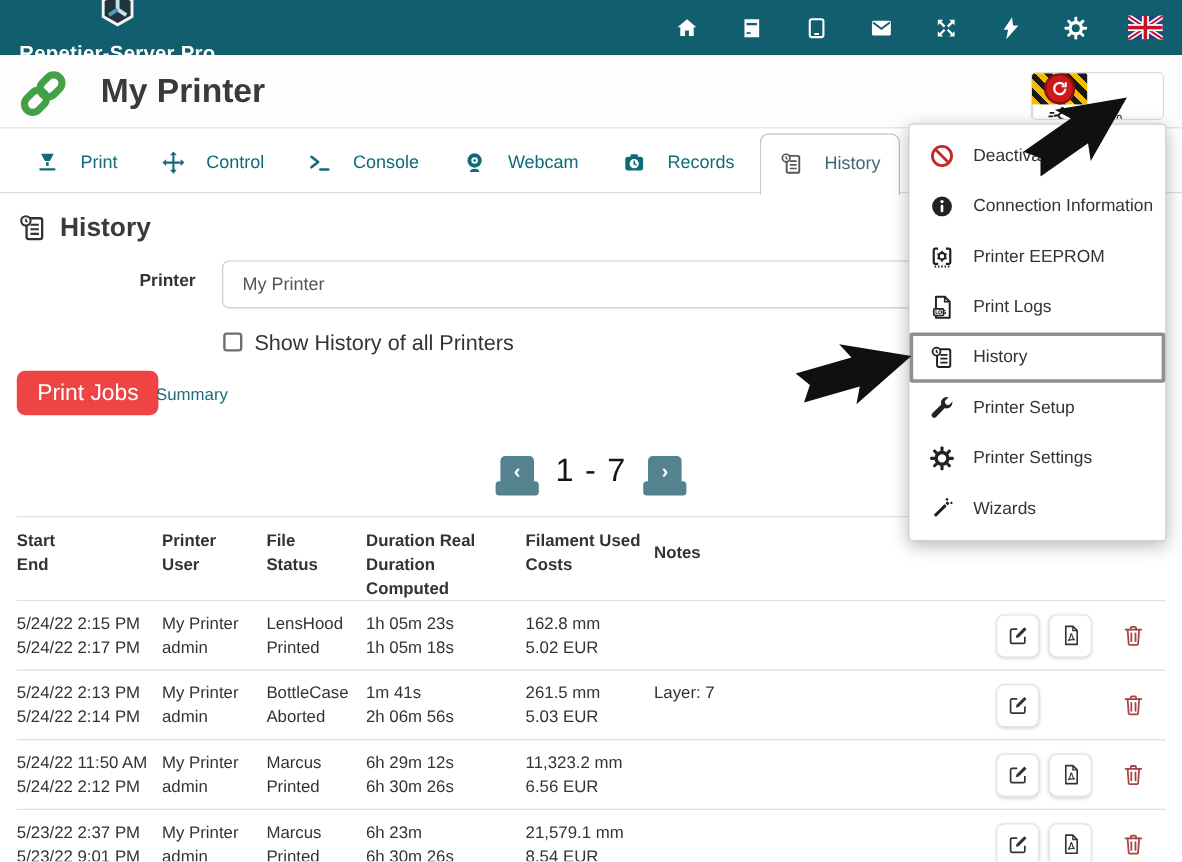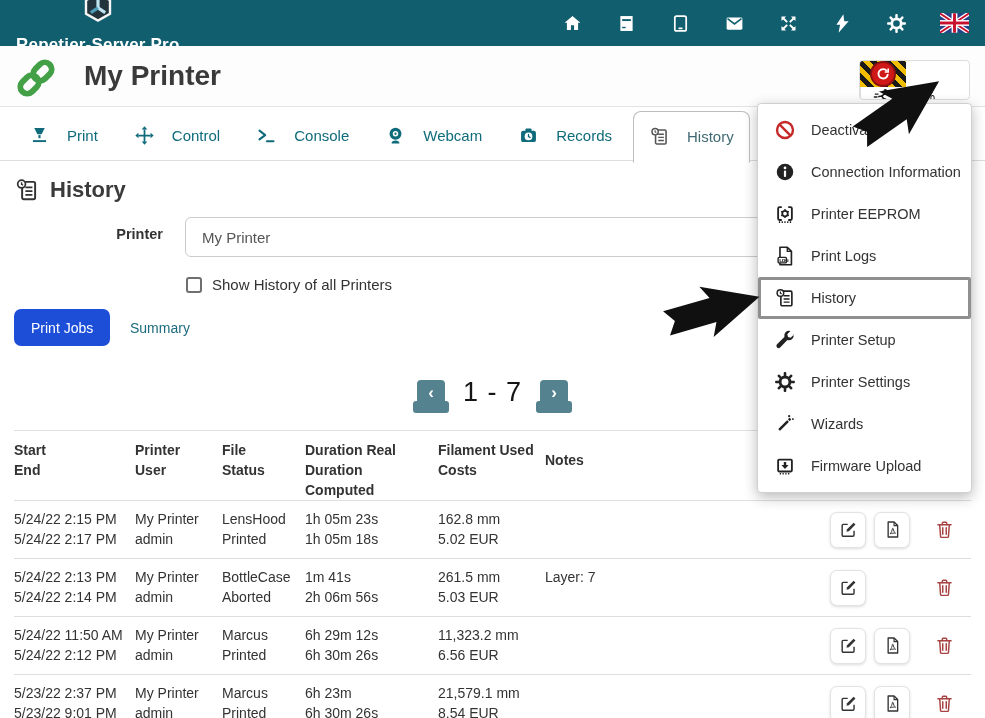--- a/index.html
+++ b/index.html
@@ -51,24 +51,24 @@
   .h-heading .htxt{font-size:22px;font-weight:bold;color:#3a3a3a;}
 
   .f-label{position:absolute;top:226px;left:0;width:163px;text-align:right;font-size:14.5px;
            font-weight:bold;color:#333;}
   .f-select{position:absolute;top:217px;left:185px;width:670px;height:40px;border:1px solid #ccc;
             border-radius:6px;background:#fff;box-sizing:border-box;display:flex;align-items:center;
             padding-left:16px;font-size:15px;color:#555;cursor:pointer;}
 
   .cbx{position:absolute;top:277px;left:186px;width:16px;height:16px;border:2px solid #6f6f6f;
        border-radius:3px;background:#fff;cursor:pointer;box-sizing:border-box;}
-  .cbx-label{position:absolute;top:276px;left:212px;font-size:15px;color:#333;}
-
-  .btn-jobs{position:absolute;top:309px;left:14px;height:37px;padding:0 17px;background:#1d4ed8;
-            color:#fff;font-size:14px;border-radius:7px;display:flex;align-items:center;cursor:pointer;}
+  .cbx-label{position:absolute;top:276px;left:212px;font-size:18px;color:#333;}
+
+  .btn-jobs{position:absolute;top:309px;left:14px;height:37px;padding:0 17px;background:#ef4444;
+            color:#fff;font-size:19px;border-radius:7px;display:flex;align-items:center;cursor:pointer;}
   .btn-summary{position:absolute;top:309px;left:122px;height:37px;padding:0 8px;color:#1c6b7d;
                font-size:14px;display:flex;align-items:center;cursor:pointer;}
 
   
   .pager{position:absolute;top:377px;left:0;right:0;display:flex;align-items:center;
          justify-content:center;gap:18px;}
   .pg-btn{position:relative;width:28px;height:25px;background:#54828e;border-radius:4px;
           display:flex;align-items:center;justify-content:center;cursor:pointer;}
   .pg-btn::after{content:"";position:absolute;left:-4px;right:-4px;bottom:-8px;height:12px;
                  background:#54828e;border-radius:3px;}
@@ -674,26 +674,20 @@
           <use href="#s-gear"></use>
         </svg>
       <span class="mlabel">Printer Settings</span>
     </div>
     <div class="mitem">
       <svg class="mic">
           <use href="#s-wand"></use>
         </svg>
       <span class="mlabel">Wizards</span>
     </div>
-    <div class="mitem">
-      <svg class="mic">
-          <use href="#s-firmware"></use>
-        </svg>
-      <span class="mlabel">Firmware Upload</span>
-    </div>
   </div>
 
   <svg class="arrow" style="left:851px;top:80px;width:97px;height:58px;transform:rotate(-35deg);" viewBox="0 0 100 60">
     <polygon points="0,17 50,17 43,3 100,30 43,57 50,43 0,43 9,30" fill="#101010"></polygon>
   </svg>
   <svg class="arrow" style="left:661px;top:281px;width:104px;height:58px;transform:rotate(-16deg);" viewBox="0 0 100 60">
     <polygon points="0,17 50,17 43,3 100,30 43,57 50,43 0,43 9,30" fill="#101010"></polygon>
   </svg>
 
 </div>

